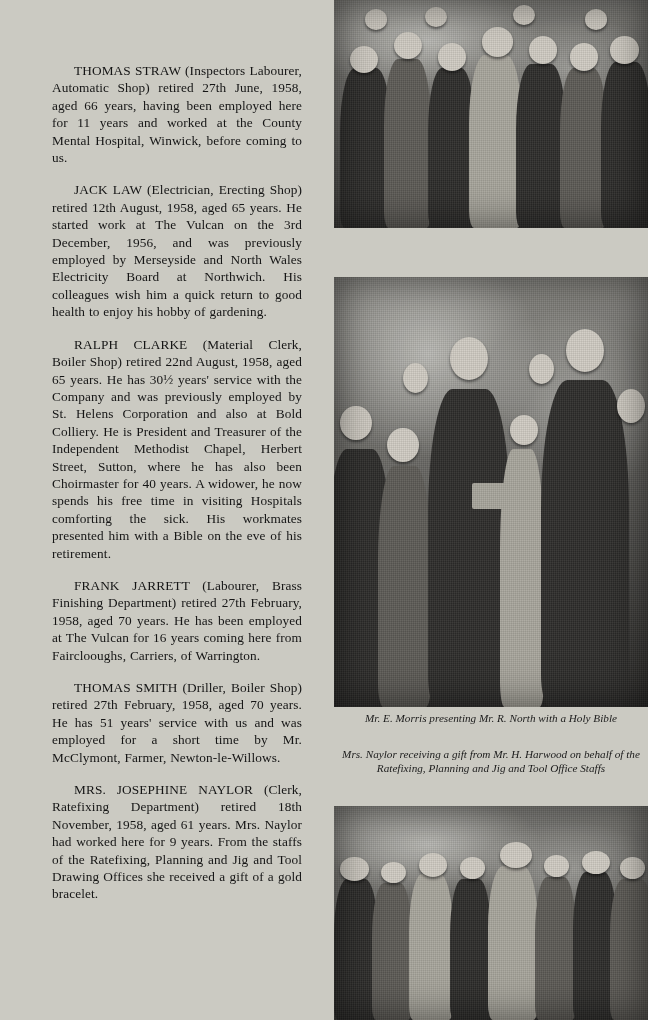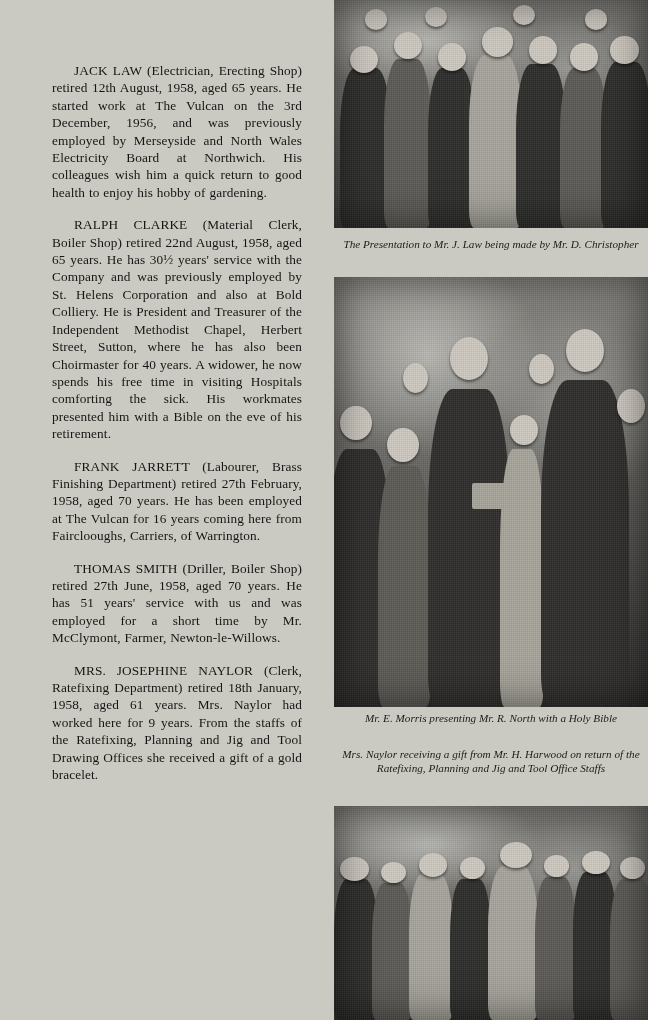--- a/index.html
+++ b/index.html
@@ -117,25 +117,26 @@
     inset: 0;
     box-shadow: inset 0 0 40px rgba(0,0,0,0.55);
   }
 </style>
 </head>
 <body>
 
 <div class="page">
 
   <div class="text-col">
+    <p class="para">THOMAS STRAW (Inspectors Labourer, Automatic Shop) retired 27th June, 1958, aged 66 years, having been employed here for 11 years and worked at the County Mental Hospital, Winwick, before coming to us.</p>
     <p class="para">JACK LAW (Electrician, Erecting Shop) retired 12th August, 1958, aged 65 years. He started work at The Vulcan on the 3rd December, 1956, and was previously employed by Merseyside and North Wales Electricity Board at Northwich. His colleagues wish him a quick return to good health to enjoy his hobby of gardening.</p>
     <p class="para">RALPH CLARKE (Material Clerk, Boiler Shop) retired 22nd August, 1958, aged 65 years. He has 30½ years' service with the Company and was previously employed by St. Helens Corporation and also at Bold Colliery. He is President and Treasurer of the Independent Methodist Chapel, Herbert Street, Sutton, where he has also been Choirmaster for 40 years. A widower, he now spends his free time in visiting Hospitals comforting the sick. His workmates presented him with a Bible on the eve of his retirement.</p>
     <p class="para">FRANK JARRETT (Labourer, Brass Finishing Department) retired 27th February, 1958, aged 70 years. He has been employed at The Vulcan for 16 years coming here from Fairclooughs, Carriers, of Warrington.</p>
-    <p class="para">THOMAS SMITH (Driller, Boiler Shop) retired 27th June, 1958, aged 70 years. He has 51 years' service with us and was employed for a short time by Mr. McClymont, Farmer, Newton-le-Willows.</p>
-    <p class="para">MRS. JOSEPHINE NAYLOR (Clerk, Ratefixing Department) retired 18th January, 1958, aged 61 years. Mrs. Naylor had worked here for 9 years. From the staffs of the Ratefixing, Planning and Jig and Tool Drawing Offices she received a gift of a gold bracelet.</p>
+    <p class="para">THOMAS SMITH (Driller, Boiler Shop) retired 27th February, 1958, aged 70 years. He has 51 years' service with us and was employed for a short time by Mr. McClymont, Farmer, Newton-le-Willows.</p>
+    <p class="para">MRS. JOSEPHINE NAYLOR (Clerk, Ratefixing Department) retired 18th November, 1958, aged 61 years. Mrs. Naylor had worked here for 9 years. From the staffs of the Ratefixing, Planning and Jig and Tool Drawing Offices she received a gift of a gold bracelet.</p>
   </div>
 
   <div class="photo-col">
 
     <div class="photo" id="photo1">
       <div class="ph-bg"></div>
       <div>
         <div class="body-dark" style="left:2%;top:30%;width:16%;height:70%;"></div>
         <div class="head" style="left:5%;top:20%;width:9%;height:12%;"></div>
         <div class="body-mid" style="left:16%;top:26%;width:15%;height:74%;"></div>
@@ -151,21 +152,20 @@
         <div class="body-dark" style="left:85%;top:27%;width:16%;height:73%;"></div>
         <div class="head" style="left:88%;top:16%;width:9%;height:12%;"></div>
         <div class="head" style="left:10%;top:4%;width:7%;height:9%;"></div>
         <div class="head" style="left:29%;top:3%;width:7%;height:9%;"></div>
         <div class="head" style="left:57%;top:2%;width:7%;height:9%;"></div>
         <div class="head" style="left:80%;top:4%;width:7%;height:9%;"></div>
       </div>
       <div class="ph-noise"></div>
       <div class="vign"></div>
     </div>
-    <div class="caption" id="cap1">The Presentation to Mr. J. Law being made by Mr. D. Christopher</div>
 
     <div class="photo" id="photo2">
       <div class="ph-bg"></div>
       <div>
         <div class="body-dark" style="left:-2%;top:40%;width:20%;height:60%;"></div>
         <div class="head" style="left:2%;top:30%;width:10%;height:8%;"></div>
         <div class="body-mid" style="left:14%;top:44%;width:17%;height:56%;"></div>
         <div class="head" style="left:17%;top:35%;width:10%;height:8%;"></div>
         <div class="body-dark" style="left:30%;top:26%;width:26%;height:74%;"></div>
         <div class="head" style="left:37%;top:14%;width:12%;height:10%;"></div>
@@ -176,21 +176,21 @@
         <div class="head" style="left:22%;top:20%;width:8%;height:7%;"></div>
         <div class="head" style="left:62%;top:18%;width:8%;height:7%;"></div>
         <div class="head" style="left:90%;top:26%;width:9%;height:8%;"></div>
         <div class="body-light" style="left:44%;top:48%;width:14%;height:6%;border-radius:2px;"></div>
       </div>
       <div class="ph-noise"></div>
       <div class="vign"></div>
     </div>
     <div class="caption" id="cap2">Mr. E. Morris presenting Mr. R. North with a Holy Bible</div>
 
-    <div class="caption" id="cap3">Mrs. Naylor receiving a gift from Mr. H. Harwood on return of the Ratefixing, Planning and Jig and Tool Office Staffs</div>
+    <div class="caption" id="cap3">Mrs. Naylor receiving a gift from Mr. H. Harwood on behalf of the Ratefixing, Planning and Jig and Tool Office Staffs</div>
 
     <div class="photo" id="photo3">
       <div class="ph-bg"></div>
       <div>
         <div class="body-dark" style="left:0%;top:34%;width:14%;height:66%;"></div>
         <div class="head" style="left:2%;top:24%;width:9%;height:11%;"></div>
         <div class="body-mid" style="left:12%;top:36%;width:13%;height:64%;"></div>
         <div class="head" style="left:15%;top:26%;width:8%;height:10%;"></div>
         <div class="body-light" style="left:24%;top:32%;width:14%;height:68%;"></div>
         <div class="head" style="left:27%;top:22%;width:9%;height:11%;"></div>

